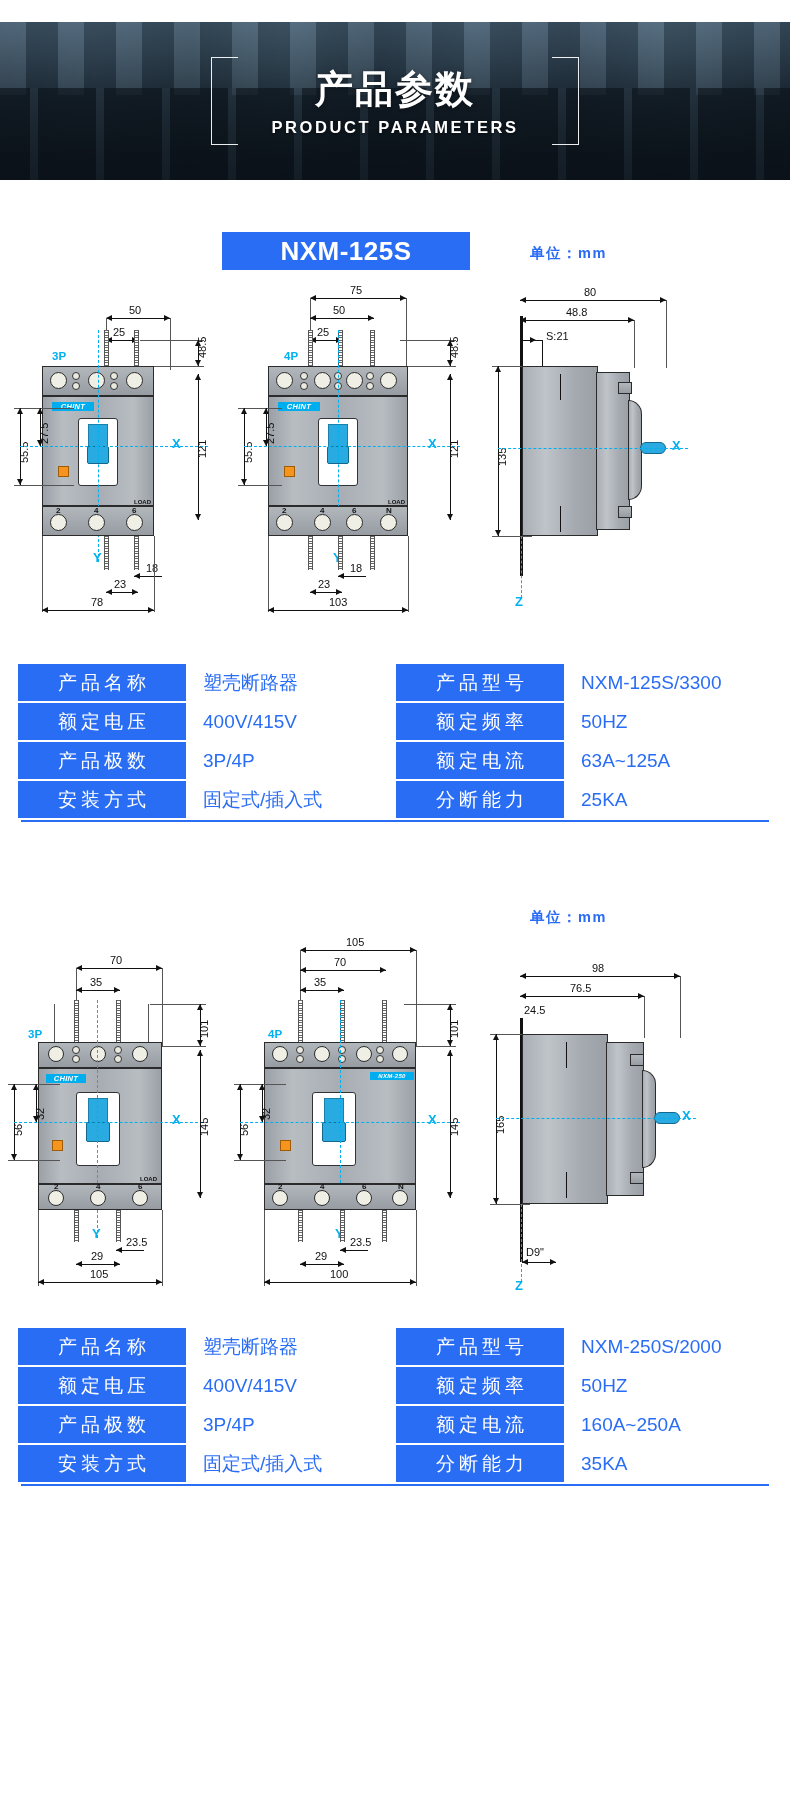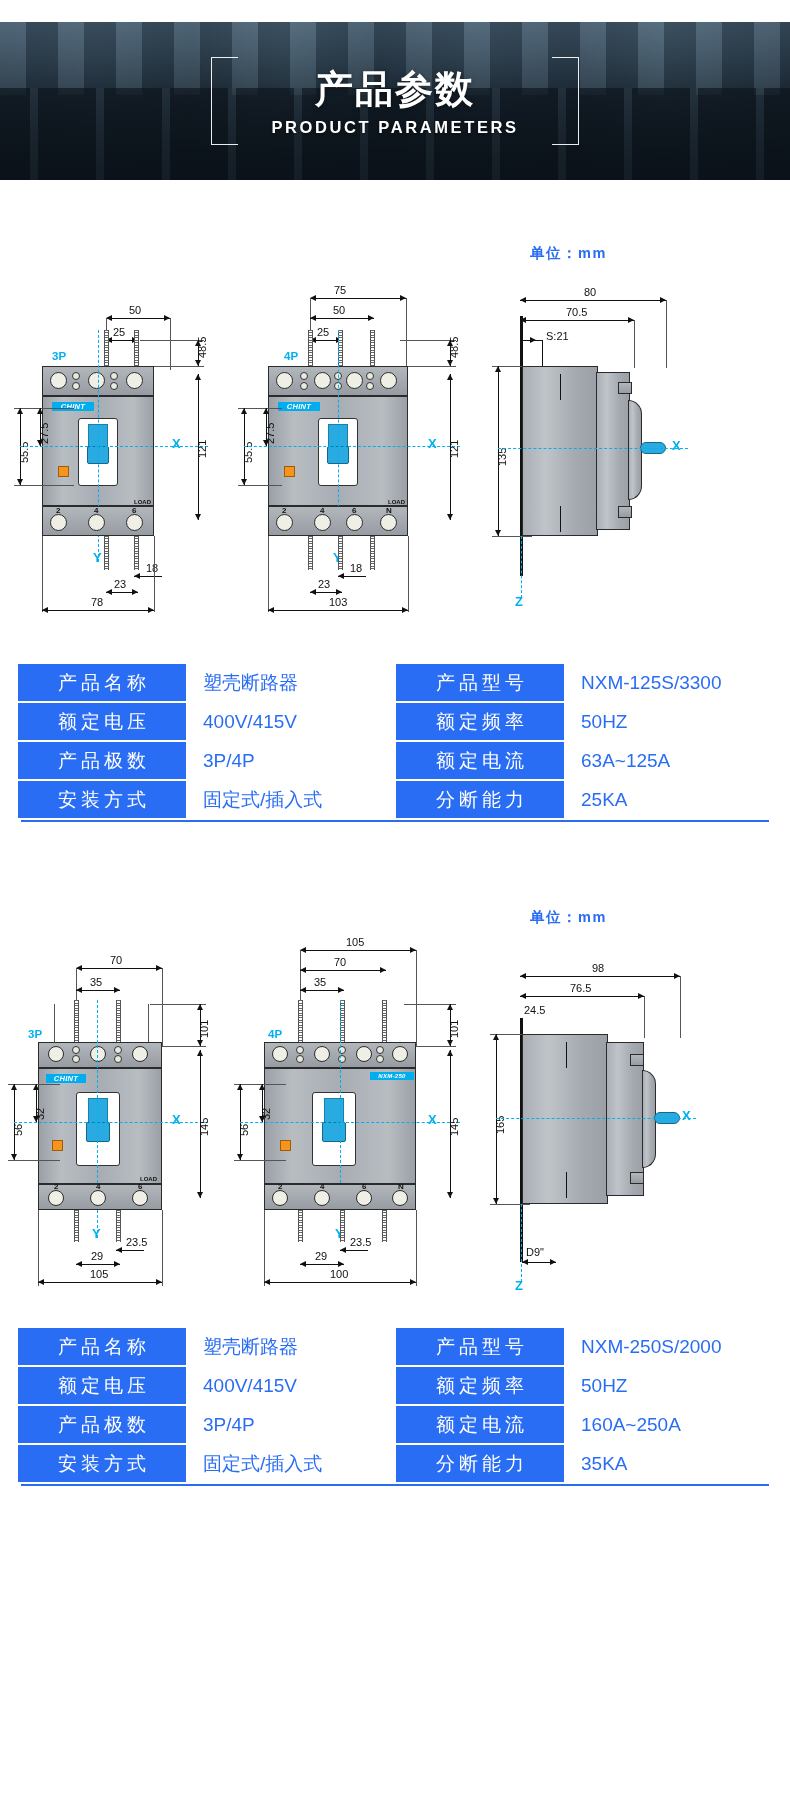--- a/index.html
+++ b/index.html
@@ -300,20 +300,21 @@
     <div class="hero-bracket">
       <div class="hero-title-cn">产品参数</div>
       <div class="hero-title-en">PRODUCT PARAMETERS</div>
     </div>
   </div>
 </div>
 
 <div class="section">
 
   <div class="title-row">
+    <div class="model-badge">NXM-125S</div>
     <div class="unit-label">单位：mm</div>
   </div>
 
   <div class="drawing-area" style="height:360px;">
 
     <div class="dw" style="left:0;top:0;width:250px;height:360px;">
       <div class="cyan-text" style="left:52px;top:72px;">3P</div>
 
       <div class="hline" style="left:106px;top:40px;width:64px;"></div>
       <div class="arrow-l" style="left:106px;top:37px;"></div>
@@ -407,21 +408,21 @@
       <div class="arrow-r" style="left:148px;top:329px;"></div>
       <div class="dim-text" style="left:91px;top:318px;">78</div>
     </div>
 
     <div class="dw" style="left:250px;top:0;width:250px;height:360px;">
       <div class="cyan-text" style="left:34px;top:72px;">4P</div>
 
       <div class="hline" style="left:60px;top:20px;width:96px;"></div>
       <div class="arrow-l" style="left:60px;top:17px;"></div>
       <div class="arrow-r" style="left:150px;top:17px;"></div>
-      <div class="dim-text" style="left:84px;top:6px;text-align:center;">75</div>
+      <div class="dim-text" style="left:100px;top:6px;text-align:center;">75</div>
       <div class="vline thin" style="left:60px;top:20px;height:70px;"></div>
       <div class="vline thin" style="left:156px;top:20px;height:70px;"></div>
 
       <div class="hline" style="left:60px;top:40px;width:64px;"></div>
       <div class="arrow-l" style="left:60px;top:37px;"></div>
       <div class="arrow-r" style="left:118px;top:37px;"></div>
       <div class="dim-text" style="left:83px;top:26px;">50</div>
 
       <div class="hline" style="left:60px;top:62px;width:32px;"></div>
       <div class="arrow-l" style="left:60px;top:59px;"></div>
@@ -520,21 +521,21 @@
 
       <div class="hline" style="left:20px;top:22px;width:146px;"></div>
       <div class="arrow-l" style="left:20px;top:19px;"></div>
       <div class="arrow-r" style="left:160px;top:19px;"></div>
       <div class="dim-text" style="left:84px;top:8px;">80</div>
       <div class="vline thin" style="left:166px;top:22px;height:68px;"></div>
 
       <div class="hline" style="left:20px;top:42px;width:114px;"></div>
       <div class="arrow-l" style="left:20px;top:39px;"></div>
       <div class="arrow-r" style="left:128px;top:39px;"></div>
-      <div class="dim-text" style="left:66px;top:28px;">70.5</div>
+      <div class="dim-text" style="left:66px;top:28px;">48.8</div>
       <div class="vline thin" style="left:134px;top:42px;height:48px;"></div>
 
       <div class="hline" style="left:20px;top:62px;width:22px;"></div>
       <div class="arrow-r" style="left:30px;top:59px;"></div>
       <div class="dim-text" style="left:46px;top:52px;">S:21</div>
       <div class="vline" style="left:42px;top:62px;height:62px;"></div>
 
       <div class="vline" style="left:20px;top:38px;width:2.5px;height:260px;background:#111;"></div>
 
       <div class="hline thin" style="left:-8px;top:88px;width:40px;"></div>

